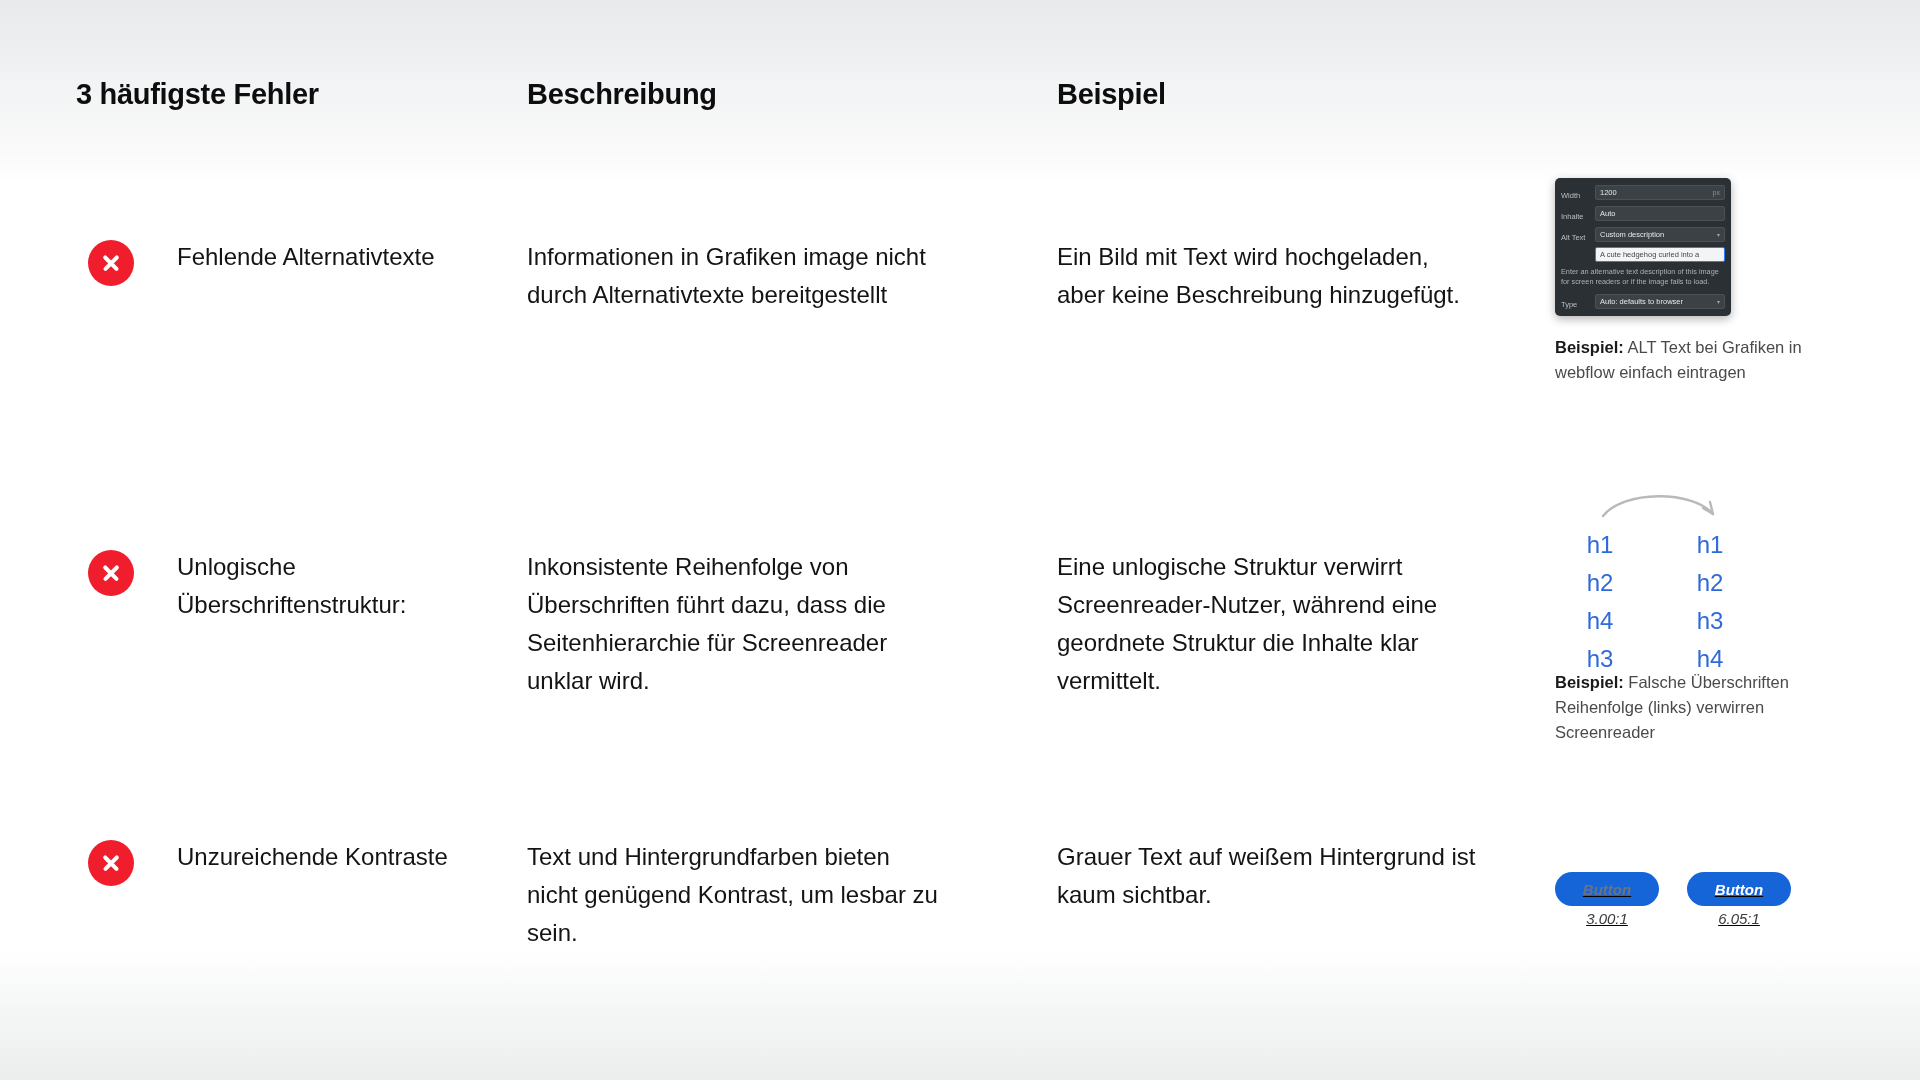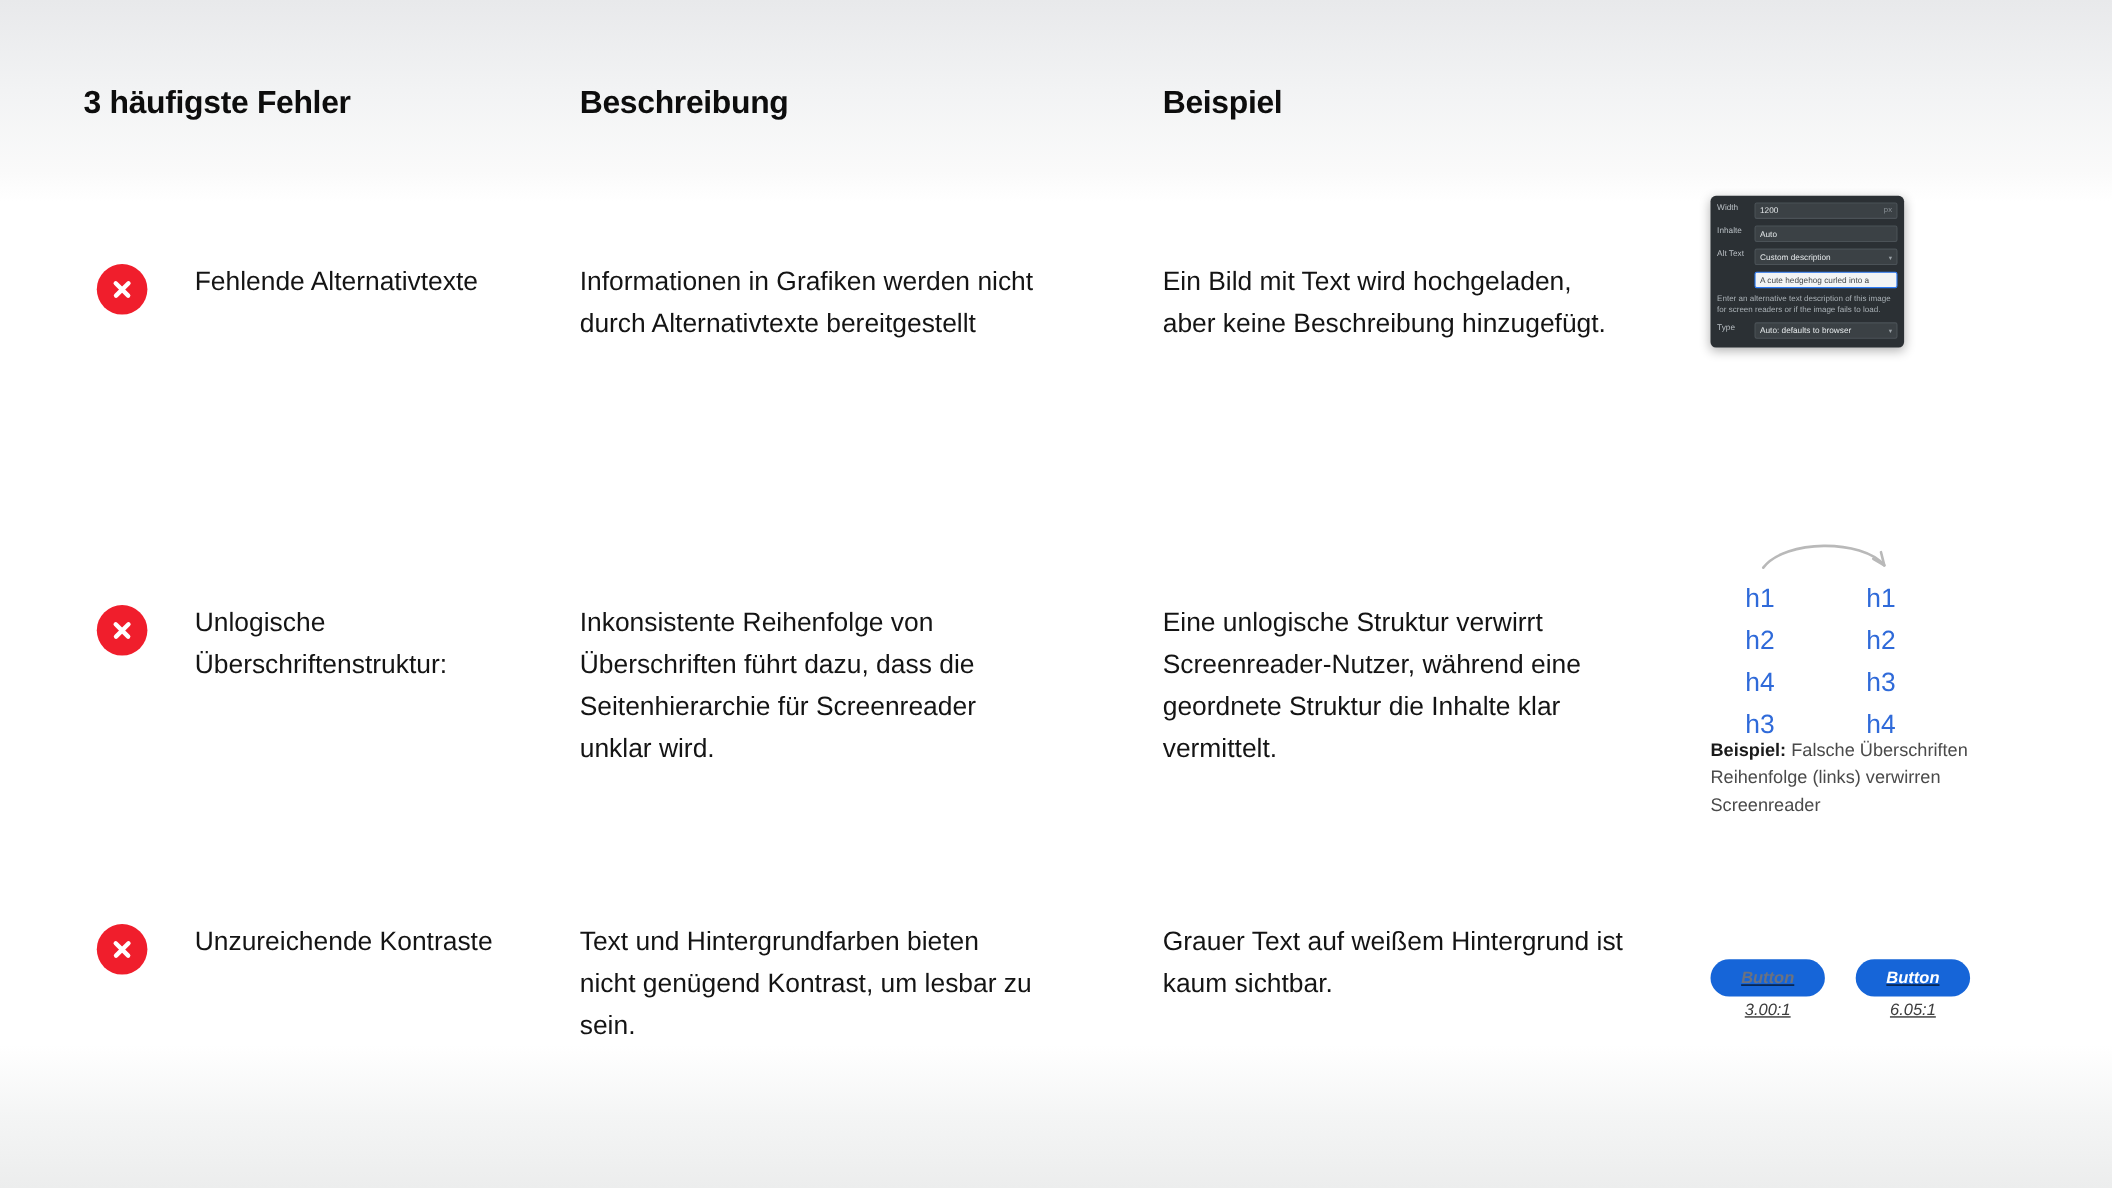--- a/index.html
+++ b/index.html
@@ -146,21 +146,21 @@
   .alt-panel {
     width: 176px;
     background: #2b3034;
     border-radius: 5px;
     padding: 6px 6px 7px 6px;
     box-shadow: 0 3px 10px rgba(0,0,0,.3);
     margin-bottom: 19px;
   }
   .alt-line {
     display: flex;
-    align-items: flex-start;
+    align-items: flex-end;
     margin-bottom: 5px;
     height: 16px;
   }
   .alt-label {
     width: 34px;
     font-size: 7.5px;
     color: #b9bfc4;
     flex: 0 0 34px;
   }
   .alt-field {
@@ -271,21 +271,21 @@
       <div class="h-col c1">3 häufigste Fehler</div>
       <div class="h-col c2">Beschreibung</div>
       <div class="h-col c3">Beispiel</div>
     </div>
 
     <div class="row r1">
       <div class="cell-icon">
         <span class="x-badge"></span>
       </div>
       <div class="cell-title">Fehlende Alternativtexte</div>
-      <div class="cell-desc">Informationen in Grafiken werden nicht durch Alternativtexte bereitgestellt</div>
+      <div class="cell-desc">Informationen in Grafiken image nicht durch Alternativtexte bereitgestellt</div>
       <div class="cell-example">Ein Bild mit Text wird hochgeladen, aber keine Beschreibung hinzugefügt.</div>
     </div>
 
     <div class="row r2">
       <div class="cell-icon">
         <span class="x-badge"></span>
       </div>
       <div class="cell-title">Unlogische Überschriftenstruktur:</div>
       <div class="cell-desc">Inkonsistente Reihenfolge von Überschriften führt dazu, dass die Seitenhierarchie für Screenreader unklar wird.</div>
       <div class="cell-example">Eine unlogische Struktur verwirrt Screenreader-Nutzer, während eine geordnete Struktur die Inhalte klar vermittelt.</div>
@@ -327,20 +327,23 @@
           <span>A cute hedgehog curled into a</span>
         </div>
         <p class="alt-help">Enter an alternative text description of this image for screen readers or if the image fails to load.</p>
         <div class="alt-line" style="margin-bottom:0">
           <div class="alt-label">Type</div>
           <div class="alt-field">
             <span>Auto: defaults to browser</span>
             <span class="chev">▾</span>
           </div>
         </div>
+      </div>
+      <div class="caption">
+        <b>Beispiel:</b><span> ALT Text bei Grafiken in webflow einfach eintragen</span>
       </div>
     </div>
 
     <div class="visual v2">
       <div class="headings-wrap">
         <svg class="arrow-svg" width="130" height="40" viewBox="0 0 130 40">
           <path d="M6,28 C26,2 96,2 116,26" fill="none" stroke="#b9b9b9" stroke-width="2.4" stroke-linecap="round"></path>
           <path d="M116,26 L106,20 M116,26 L113,14" fill="none" stroke="#b9b9b9" stroke-width="2.4" stroke-linecap="round"></path>
         </svg>
         <div class="head-col left">

